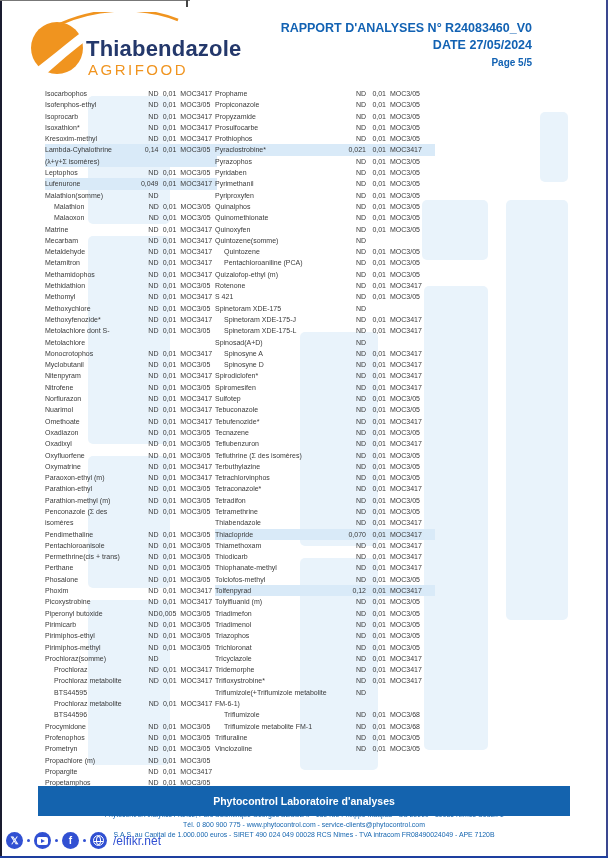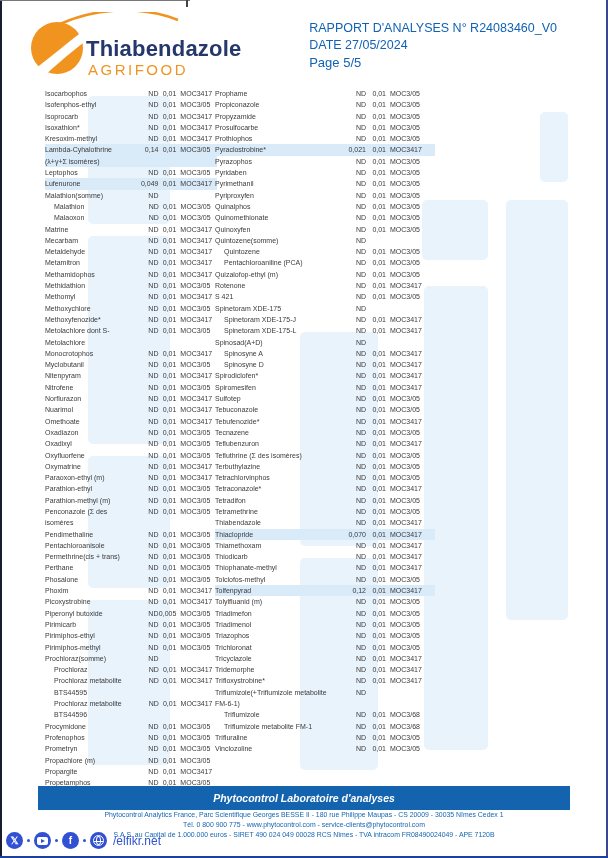--- a/index.html
+++ b/index.html
@@ -12,41 +12,41 @@
   .edge-top{position:absolute;left:0;top:0;width:190px;height:1px;background:#777;z-index:5;}
   .top-tick{position:absolute;left:186px;top:0;width:2px;height:7px;background:#444;z-index:5;}
   
   .wm{position:absolute;background:var(--wm,#e9f3fb);border-radius:5px;z-index:0;}
   
   .logo{position:absolute;left:26px;top:12px;z-index:2;}
   .brand-line{position:absolute;left:86px;top:36px;z-index:2;font-weight:bold;font-size:22px;
               color:var(--navy,#24386B);letter-spacing:0.2px;}
   .brand-sub{position:absolute;left:88px;top:61px;z-index:2;font-size:15px;color:var(--orange,#F0941F);
              letter-spacing:2.5px;text-align:right;}
-  .report-head{position:absolute;right:51px;top:20px;z-index:2;text-align:left;
-               color:var(--titleblue,#1262B3);font-weight:normal;}
+  .report-head{position:absolute;right:76px;top:20px;z-index:2;text-align:right;
+               color:var(--titleblue,#1262B3);font-weight:bold;}
   .report-head .l1{font-size:12.5px;line-height:17px;}
   .report-head .l2{font-size:12.5px;line-height:17px;}
-  .report-head .l3{font-size:13px;line-height:17px;}
+  .report-head .l3{font-size:10px;line-height:17px;}
   
   .col{position:absolute;top:88px;z-index:2;}
   .col0{left:45px;width:172px;}
   .col1{left:215px;width:220px;}
   .row{display:flex;align-items:flex-start;min-height:11.3px;}
   .row.hl{background:var(--hl,#d9eaf8);}
   .cell{font-size:7px;line-height:11.3px;color:#3a3a3a;box-sizing:border-box;}
   .col0 .name{width:100px;}
   .col1 .name{width:124px;}
   .name.ind{padding-left:9px;}
   .res{width:27px;text-align:right;white-space:nowrap;}
   .lq{width:20px;text-align:right;white-space:nowrap;}
   .meth{width:45px;padding-left:4px;white-space:nowrap;}
   
-  .foot-bar{position:absolute;left:38px;top:786px;width:532px;height:24px;background:var(--barblue,#1463AE);
-            z-index:3;display:flex;align-items:center;justify-content:center;font-style:italic;}
+  .foot-bar{position:absolute;left:38px;top:786px;width:532px;height:30px;background:var(--barblue,#1463AE);
+            z-index:3;display:flex;align-items:center;justify-content:center;}
   .foot-bar span{color:#ffffff;font-weight:bold;font-size:10.5px;}
   .foot-lines{position:absolute;left:0;top:810px;width:608px;z-index:3;text-align:center;
               color:var(--footblue,#1565AF);font-size:6.9px;line-height:9.8px;}
   .social{position:absolute;left:6px;top:832px;z-index:6;display:flex;align-items:center;gap:4px;}
   .sicon{width:17px;height:17px;border-radius:50%;background:var(--social,#3150D2);color:#fff;
          display:flex;align-items:center;justify-content:center;font-size:10px;font-weight:bold;}
   .sdot{width:3px;height:3px;border-radius:50%;background:var(--social,#3150D2);}
   .shandle{color:var(--social,#3150D2);font-size:12px;margin-left:2px;}
   .yt-box{width:11px;height:8px;border-radius:2px;background:#fff;display:flex;align-items:center;justify-content:center;}
   .yt-play{width:0;height:0;border-left:4px solid var(--social,#3150D2);border-top:2.6px solid transparent;border-bottom:2.6px solid transparent;}

